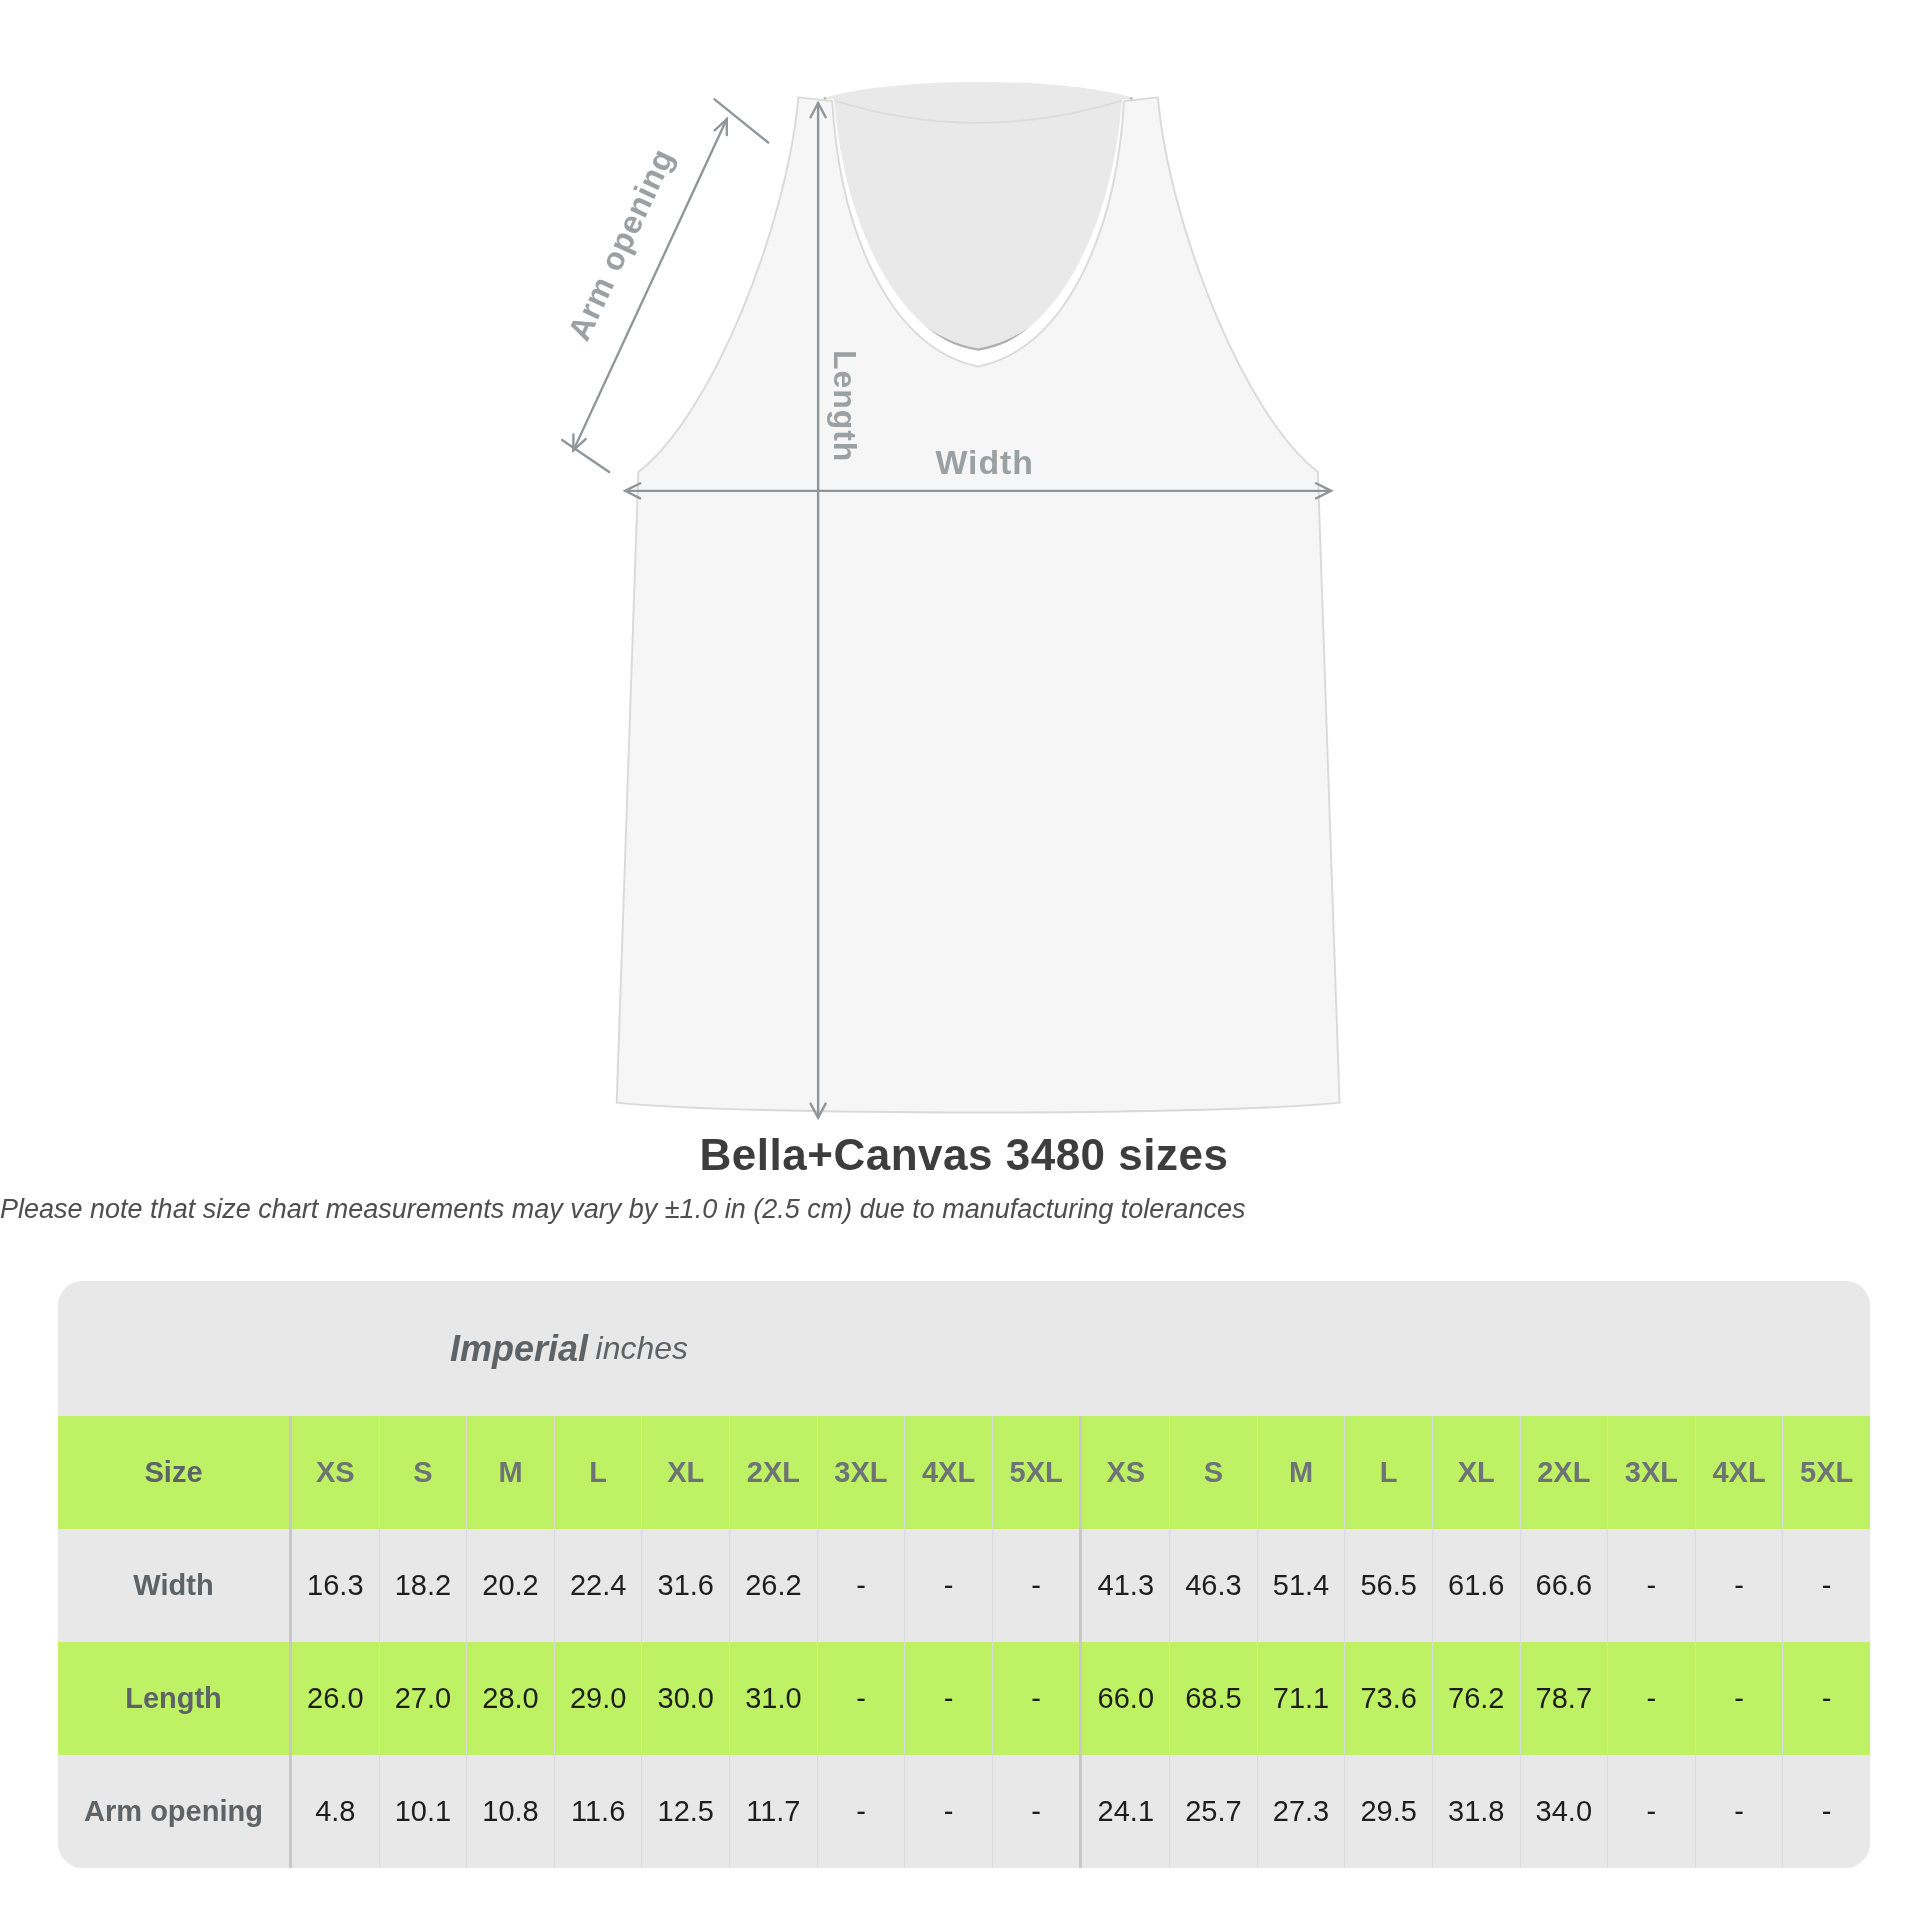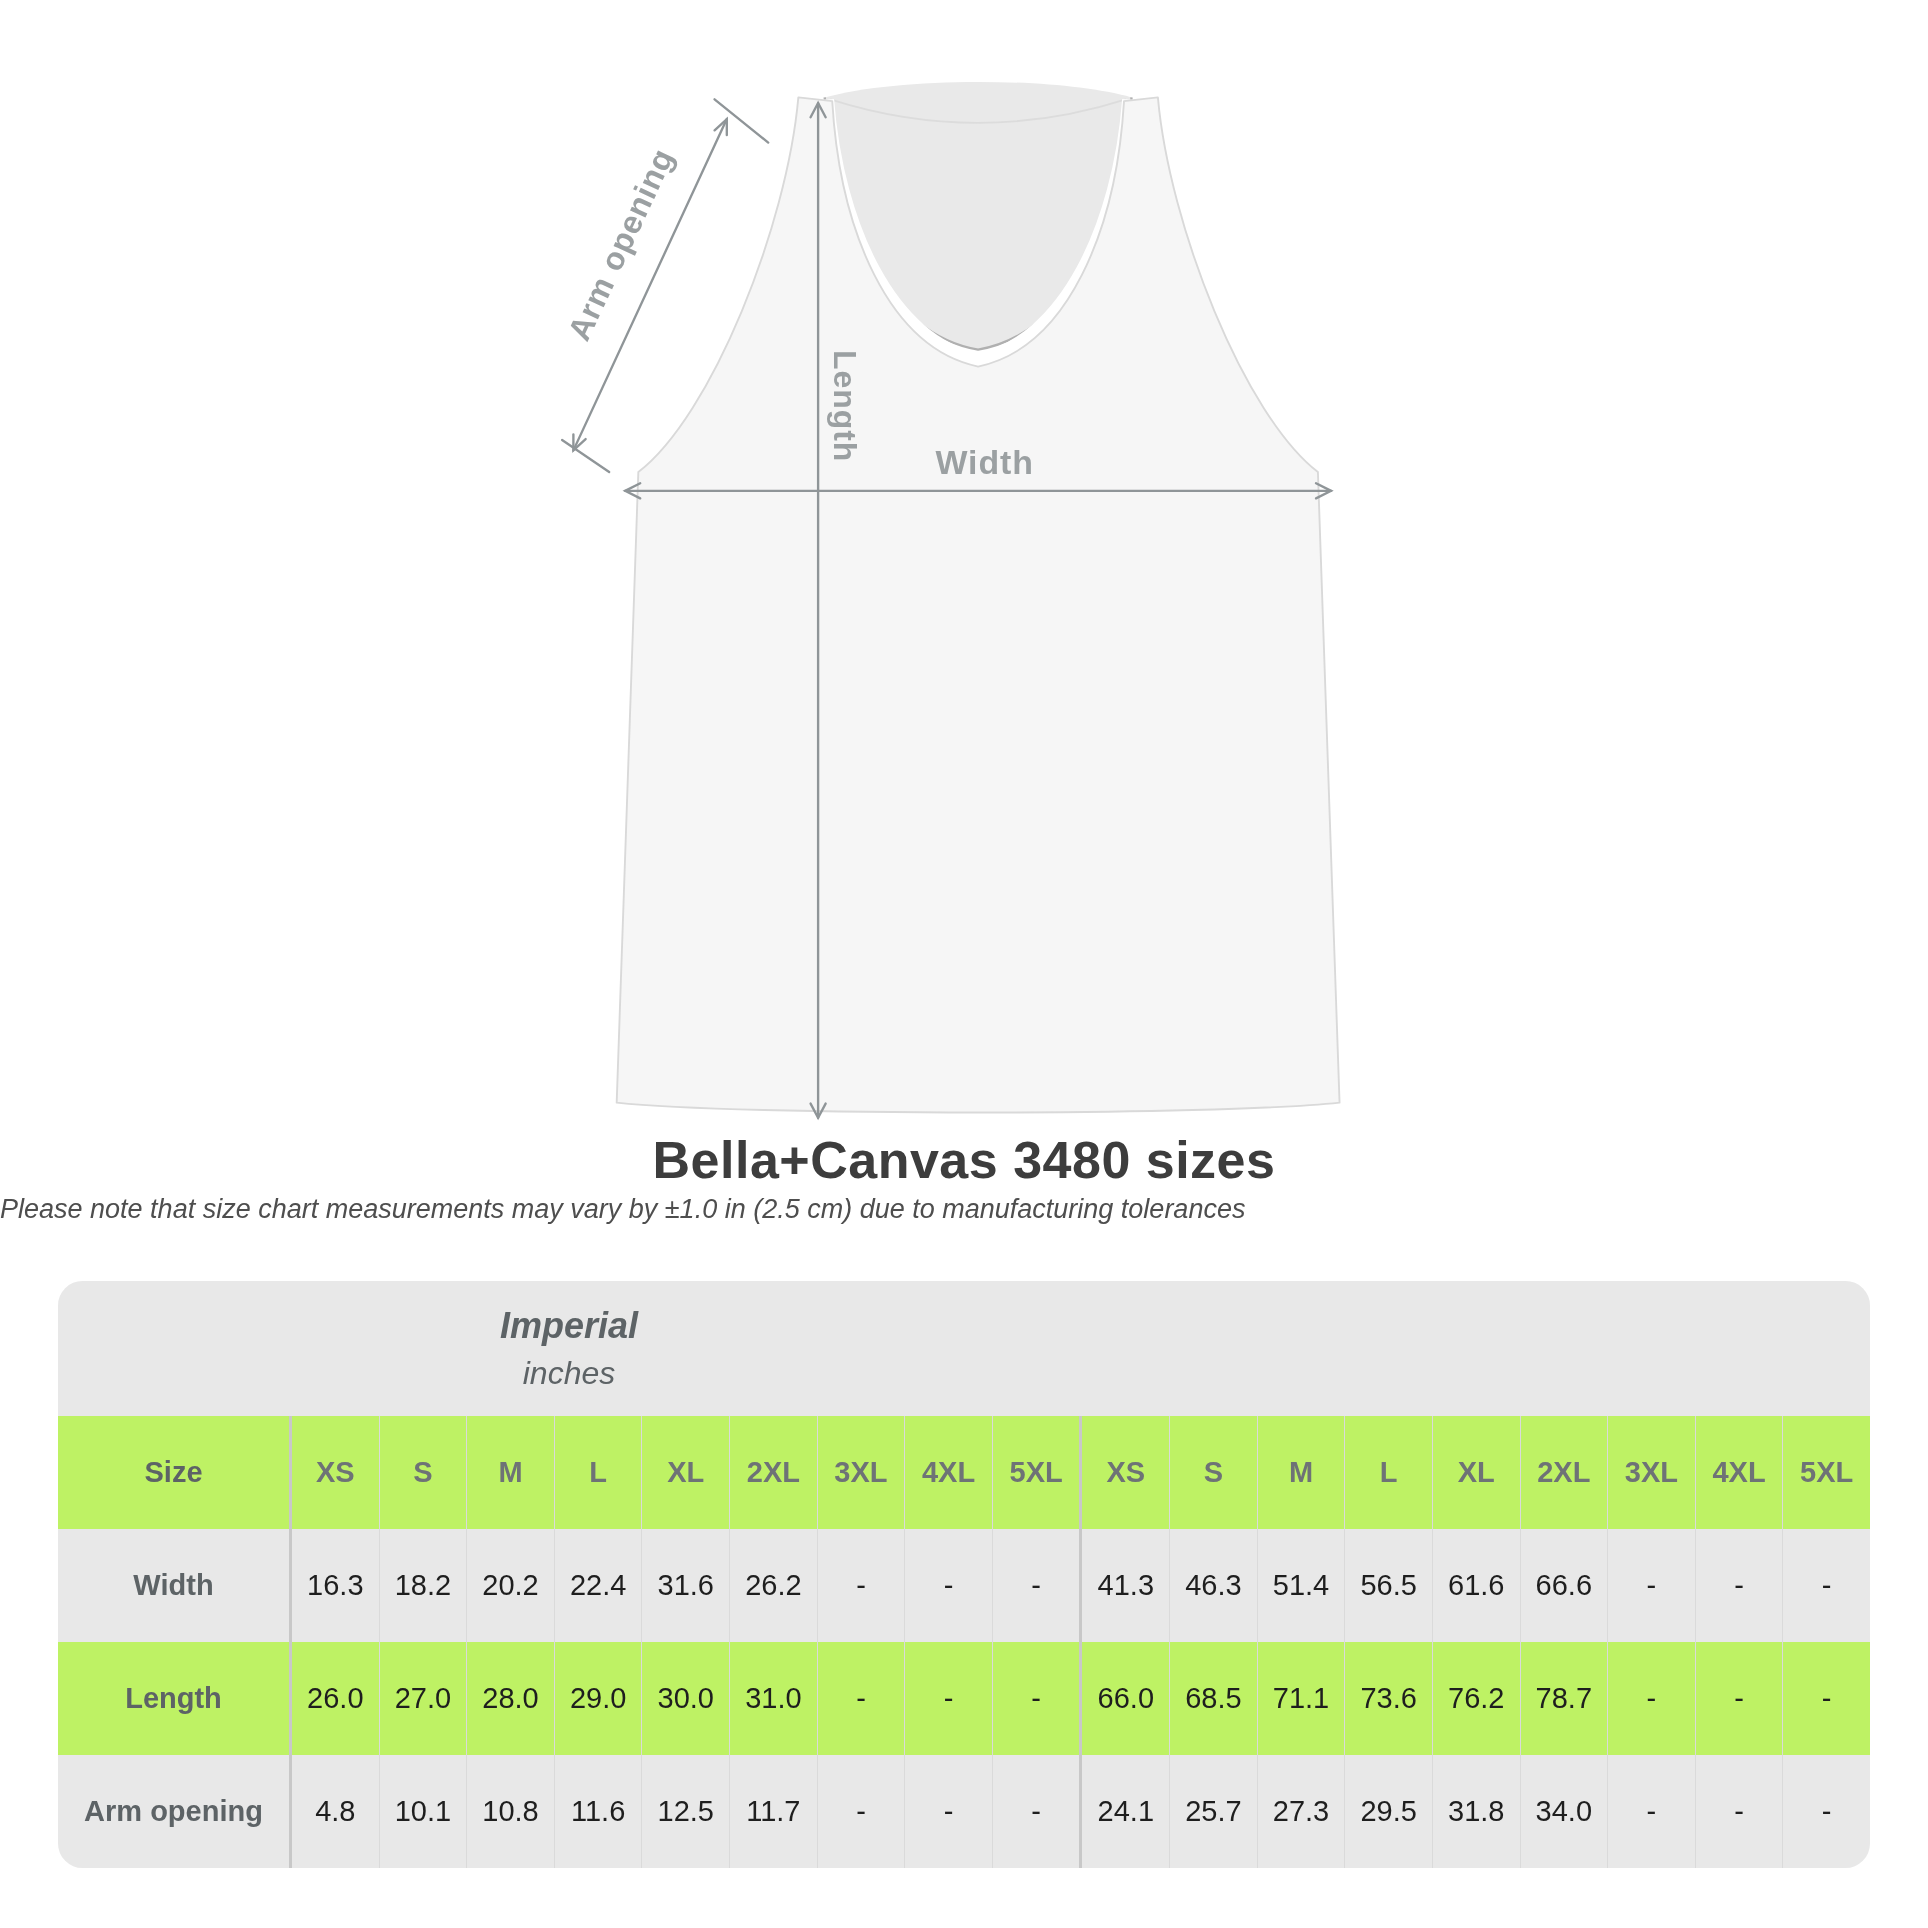--- a/index.html
+++ b/index.html
@@ -1,26 +1,26 @@
 <!DOCTYPE html>
 <html style="font-size:15px"><head>
 <meta charset="utf-8">
 <style>
   html,body{margin:0;padding:0;background:#ffffff;}
   .page{position:relative;width:1928px;height:1928px;background:#ffffff;overflow:hidden;
         font-family:"Liberation Sans", sans-serif;}
   .illustration{position:absolute;left:399px;top:56px;width:1130px;height:1073px;}
   .page-title{position:absolute;left:0;top:1130px;width:1928px;text-align:center;
-        font-size:52px;font-weight:bold;color:#3d3d3d;letter-spacing:0.5px;}
+        font-size:44px;font-weight:bold;color:#3d3d3d;letter-spacing:0.5px;}
   .page-note{position:absolute;left:0;top:1194px;width:1928px;text-align:left;
         font-size:27px;font-style:italic;color:#4e4e4e;}
   .size-table{position:absolute;left:58px;top:1281px;width:1812px;border-radius:24.5px;
         overflow:hidden;}
   .band{height:135px;background:#e8e8e8;display:flex;}
-  .band-section{display:flex;flex-direction:column;align-items:center;justify-content:center;
+  .band-section{display:flex;flex-direction:row;align-items:center;justify-content:center;
         gap:7.5px;color:#5d6366;}
   .band-section.imperial{width:1022px;}
   .band-section.metric{width:790px;}
   .band-label{font-size:36px;font-weight:bold;font-style:italic;}
   .band-unit{font-size:32px;font-style:italic;}
   .row{display:flex;height:113px;}
   .row.plain{background:#bef264;}
   .row.shade{background:#e8e8e8;}
   .cell{display:flex;align-items:center;justify-content:center;font-size:29px;color:#1e1e1e;}
   .cell.label{width:231px;flex:none;font-weight:bold;color:#5d6366;}

